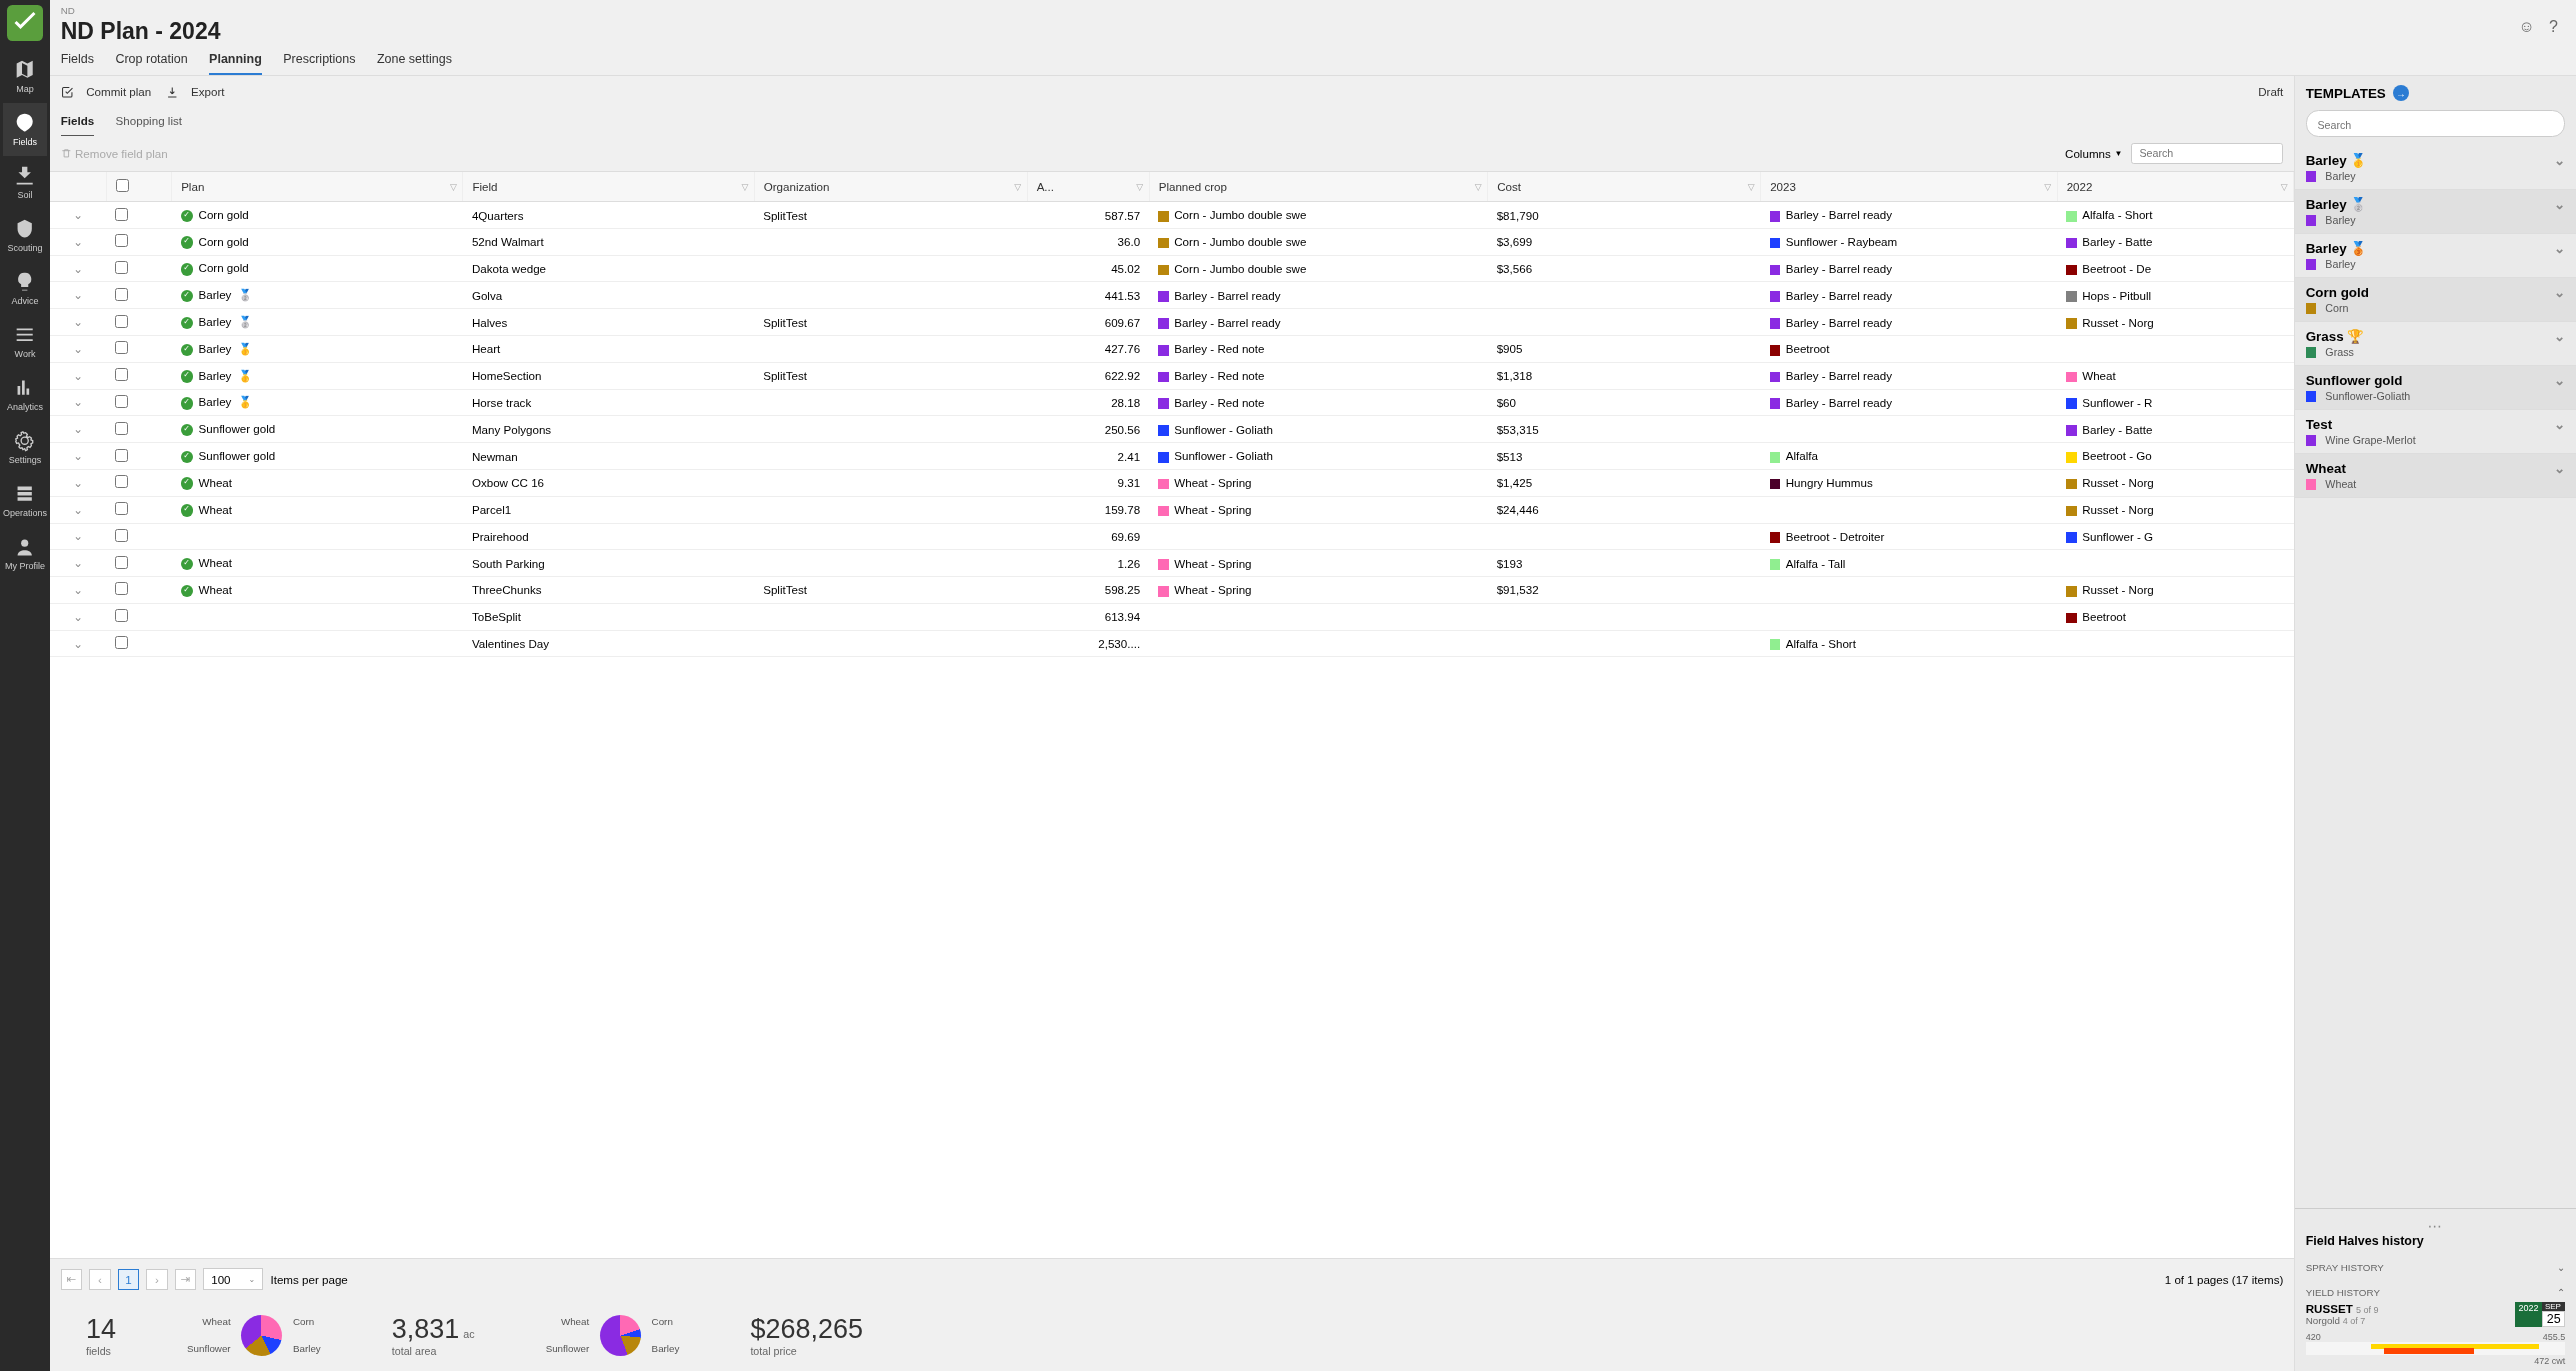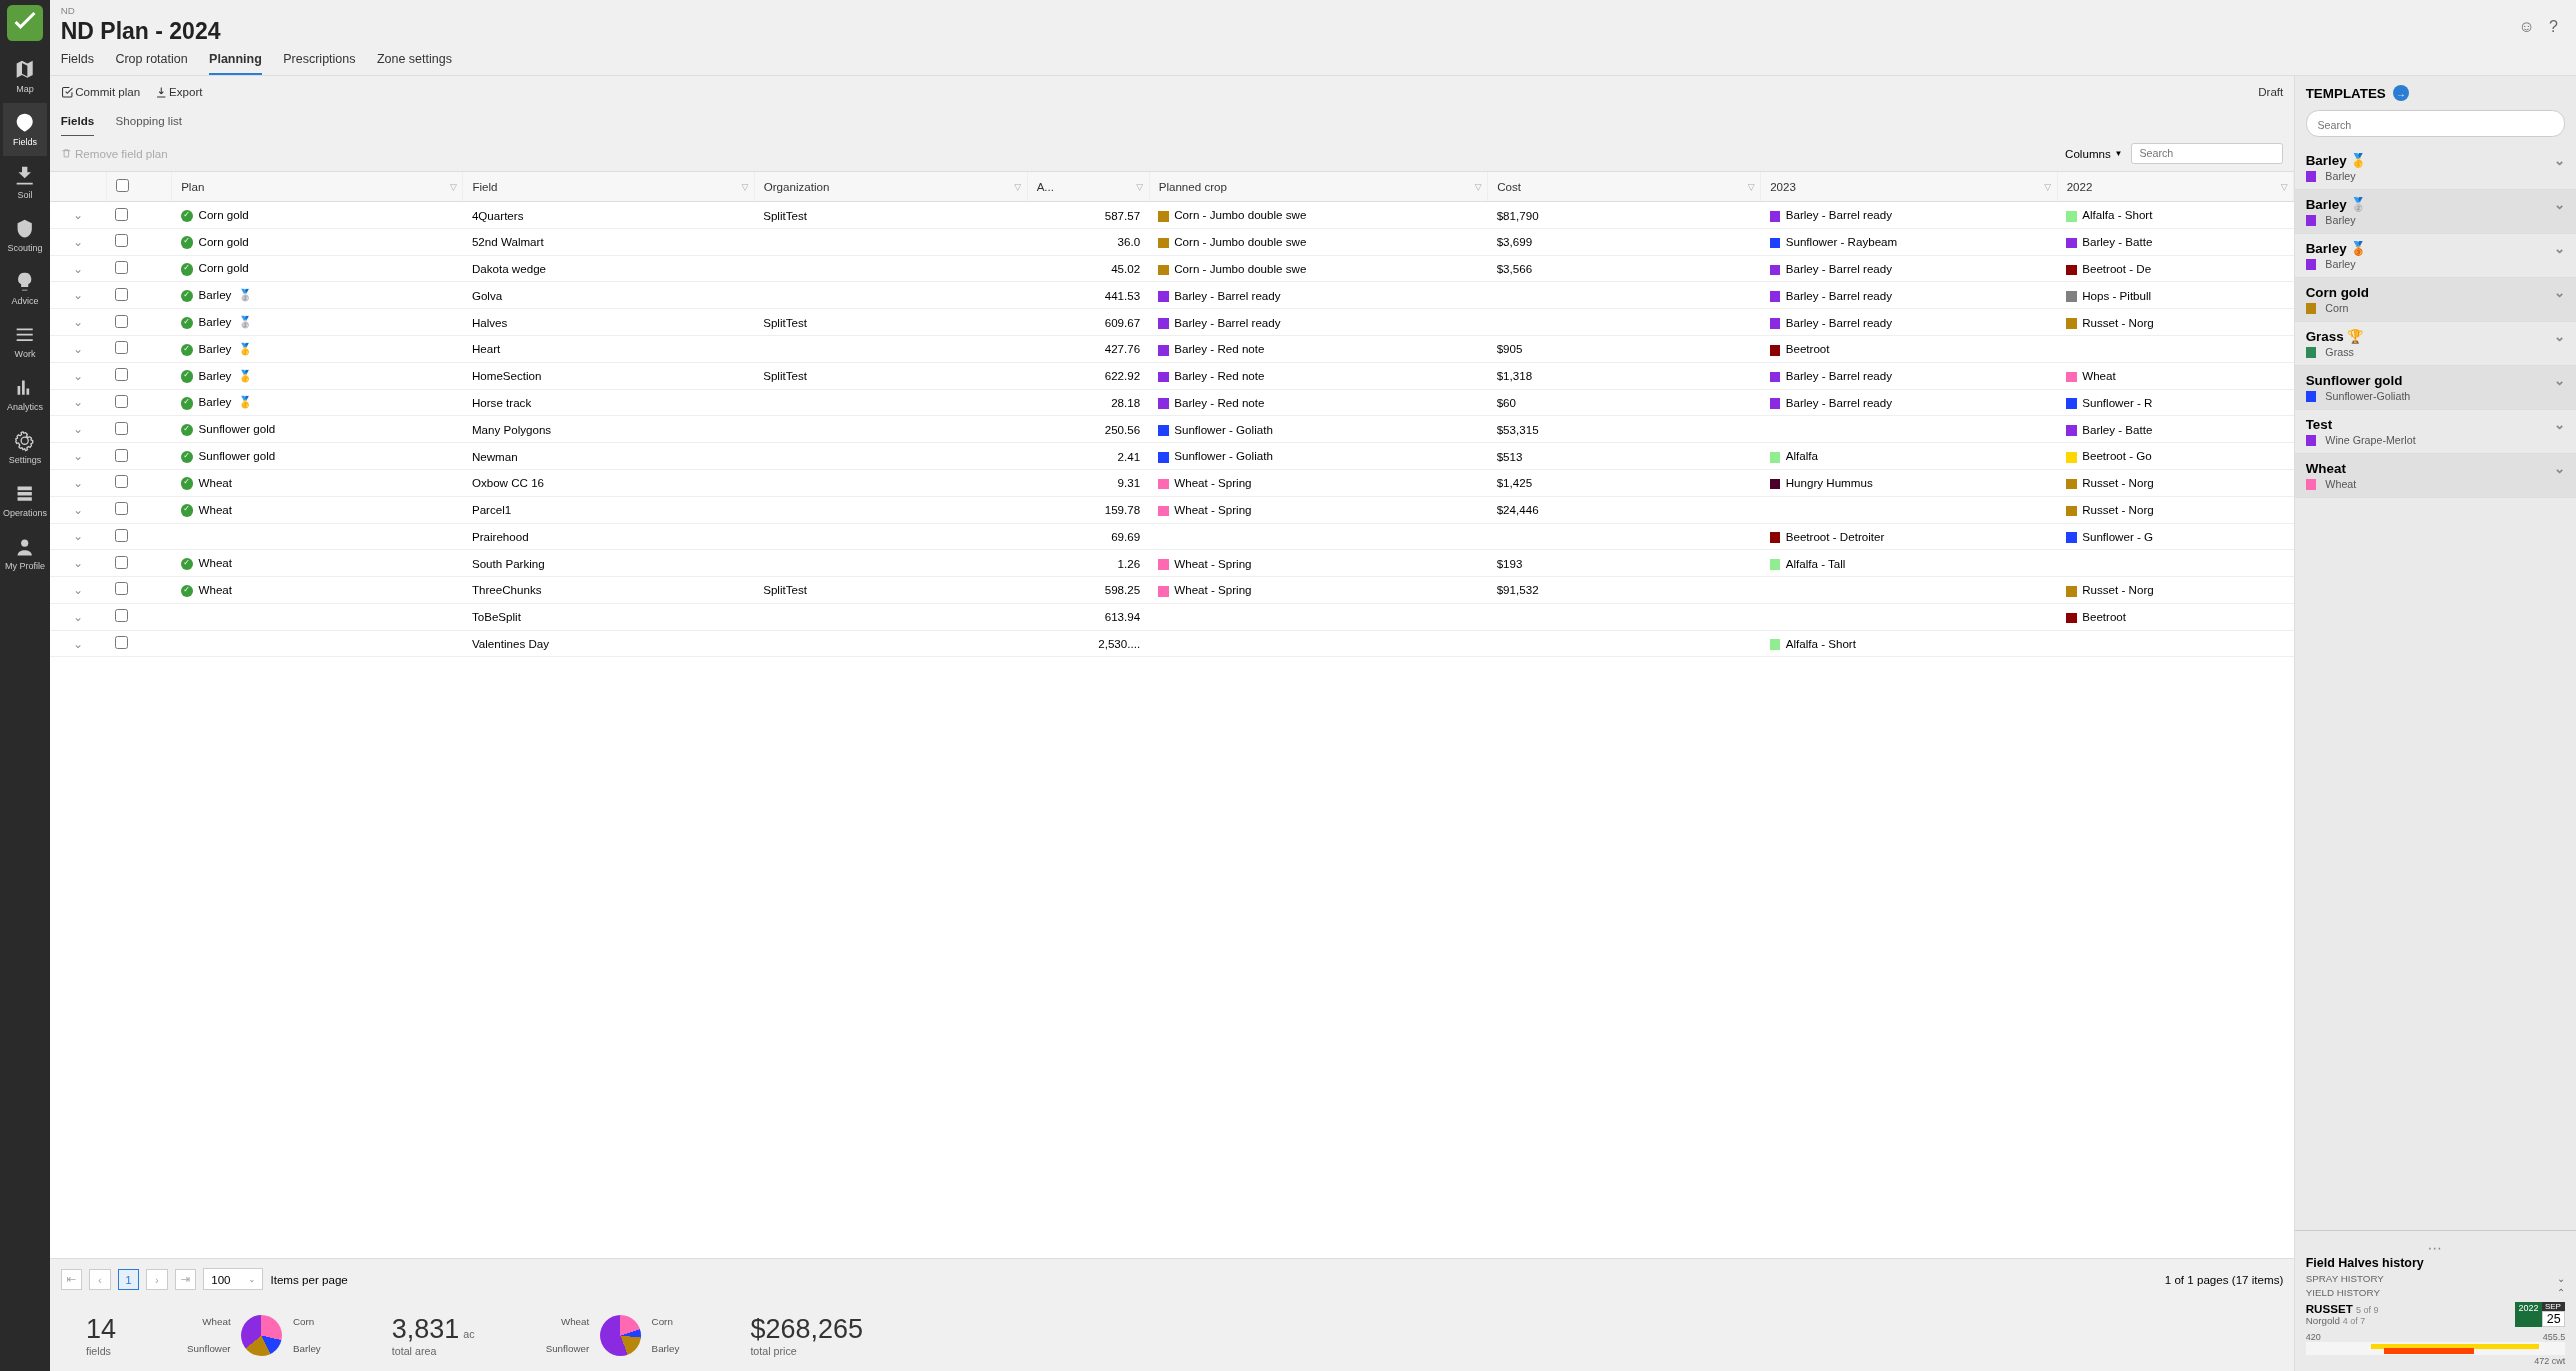--- a/index.html
+++ b/index.html
@@ -14,21 +14,21 @@
 .header { padding:5.4px 10.7px 0 10.7px; }
 .breadcrumb { font-size:9.8px; color:#888; }
 .title { font-size:23px; font-weight:bold; color:#222; margin-top:1.8px; }
 .header-icons { position:absolute; right:18px; top:18px; display:flex; gap:14.3px; color:#666; }
 .tabs { display:flex; gap:21.4px; padding:7.1px 10.7px 0 10.7px; border-bottom:0.9px solid #ddd; }
 .tab { font-size:12.5px; color:#333; padding-bottom:7.1px; cursor:pointer; }
 .tab.active { font-weight:600; border-bottom:2.7px solid #2b7cd3; }
 .content-row { display:flex; flex:1; min-height:0; }
 .table-area { flex:1; display:flex; flex-direction:column; min-width:0; }
 .toolbar { display:flex; align-items:center; gap:14.3px; padding:9px 10.7px; font-size:11.6px; }
-.toolbar-btn { display:flex; align-items:center; gap:2px; cursor:pointer; color:#333; }
+.toolbar-btn { display:flex; align-items:center; gap:13px; cursor:pointer; color:#333; }
 .toolbar-spacer { flex:1; }
 .draft-label { color:#333; font-weight:500; }
 .subtabs { display:flex; gap:21.4px; padding:0 10.7px; }
 .subtab { font-size:11.6px; padding:7.1px 0; cursor:pointer; color:#555; }
 .subtab.active { font-weight:600; border-bottom:1.8px solid #555; color:#222; }
 .table-controls { display:flex; align-items:center; gap:9px; padding:7.1px 10.7px; font-size:11.6px; }
 .remove-btn { color:#aaa; display:flex; align-items:center; gap:3.6px; }
 .columns-btn { cursor:pointer; display:flex; align-items:center; gap:3.6px; }
 .search-box { border:0.9px solid #ccc; border-radius:2.7px; padding:3.6px 7.1px; width:152px; font-size:10.7px; display:flex; align-items:center; background:#fff; }
 .search-box input { border:none; outline:none; flex:1; font-size:10.7px; }
@@ -59,21 +59,21 @@
 .tpl-header { display:flex; align-items:center; gap:7.1px; padding:9px 10.7px; font-size:13.4px; font-weight:600; }
 .tpl-search { margin:0 10.7px 9px 10.7px; border:0.9px solid #ccc; border-radius:12.5px; padding:4.5px 10.7px; background:#fff; }
 .tpl-search input { border:none; outline:none; width:100%; font-size:10.7px; }
 .tpl-item { padding:7.1px 10.7px; border-bottom:0.9px solid #ddd; cursor:pointer; }
 .tpl-item.alt { background:#e0e0e0; }
 .tpl-name { font-size:13.4px; font-weight:600; display:flex; align-items:center; justify-content:space-between; }
 .tpl-sub { font-size:10.7px; color:#555; display:flex; align-items:center; gap:3.6px; margin-top:1.8px; }
 .tpl-chev { color:#888; }
 .history { padding:9px 10.7px; font-size:11.6px; border-top:0.9px solid #ccc; }
 .hist-title { font-weight:600; font-size:12.5px; }
-.hist-sect { font-size:9.8px; color:#666; margin-top:3px; text-transform:uppercase; display:flex; justify-content:space-between; }
+.hist-sect { font-size:9.8px; color:#666; margin-top:14px; text-transform:uppercase; display:flex; justify-content:space-between; }
 .date-badge { display:flex; }
 .date-yr { background:#1a6e3a; color:#fff; font-size:9px; padding:1.8px 3.6px; }
 .date-mo { background:#333; color:#fff; font-size:8px; padding:0 2.7px; }
 .date-day { background:#fff; border:0.9px solid #ccc; font-size:12.5px; padding:0 3.6px; }
 .hist-bar-area { margin-top:5.4px; position:relative; height:30px; }
 .hist-range { display:flex; justify-content:space-between; font-size:9px; color:#666; }
 .hist-bars { position:relative; height:12.5px; background:#f5f5f5; }
 .hbar { position:absolute; height:5.4px; top:1.8px; }
 .hist-unit { text-align:right; font-size:9px; color:#666; margin-top:1.8px; }
 </style>

